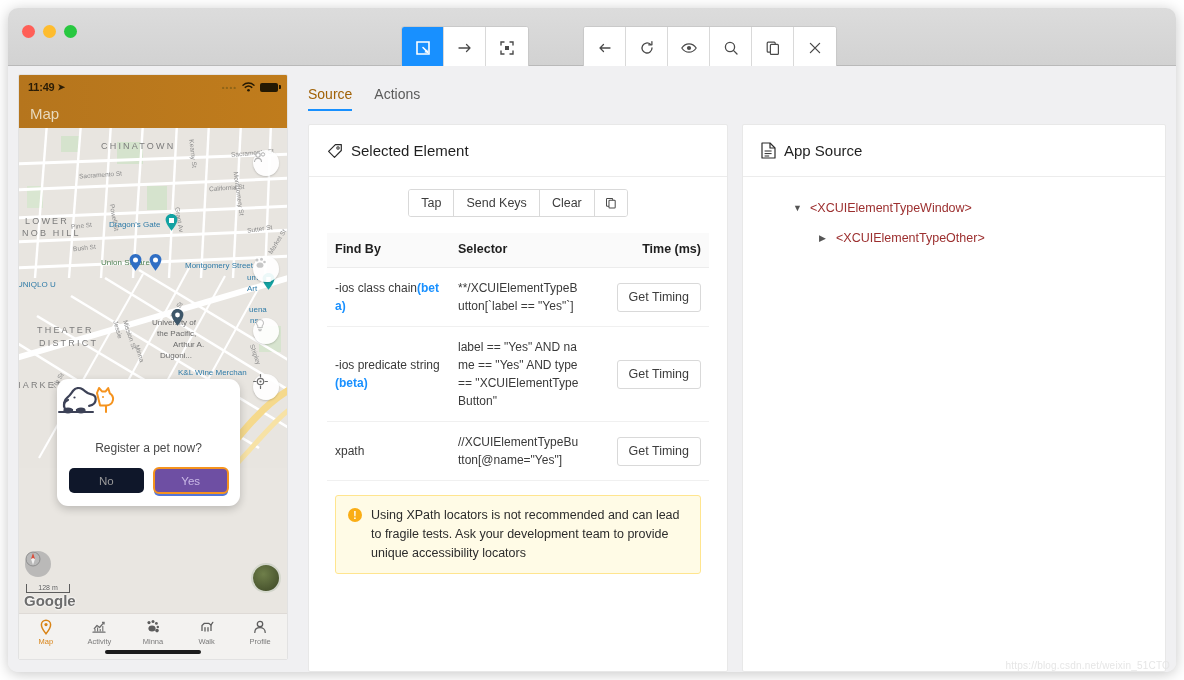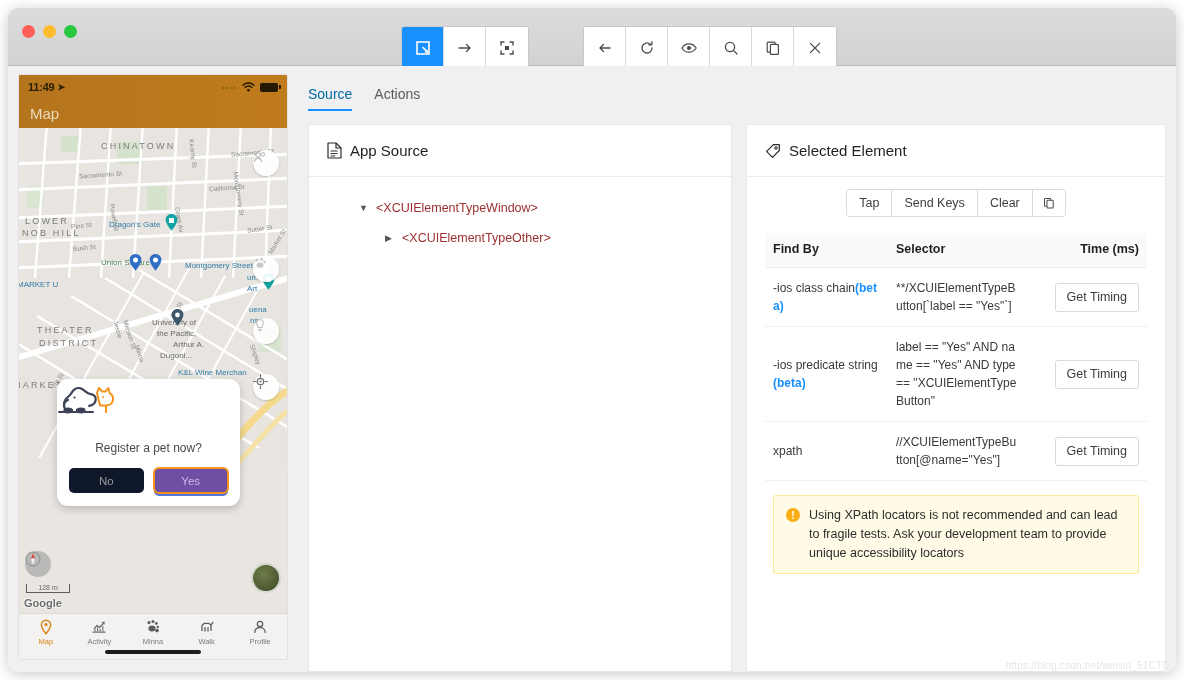--- a/index.html
+++ b/index.html
@@ -131,21 +131,21 @@
     position: absolute; width: 13px; height: 17px;
   }
   .map-circle-btn {
     position: absolute; width: 26px; height: 26px; border-radius: 50%;
     background: rgba(255,255,255,0.92);
     box-shadow: 0 1px 2px rgba(0,0,0,0.18);
     display: flex; align-items: center; justify-content: center;
   }
   .gmlogo {
     position:absolute; left:5px; bottom:4px;
-    font-size: 11px; font-weight: bold; color: #6d6d6d;
+    font-size: 15px; font-weight: bold; color: #6d6d6d;
     font-family: "Liberation Sans", sans-serif;
     text-shadow: 0 0 2px #ffffff, 0 0 3px #ffffff;
   }
   .scalebar {
     position:absolute; left:7px; bottom:20px;
     font-size: 7px; color:#5c5c5c;
     border-left:1px solid #5c5c5c; border-right:1px solid #5c5c5c;
     border-bottom:1px solid #5c5c5c;
     padding: 0 1px; width: 44px; text-align:center; line-height: 8px;
     text-shadow: 0 0 2px #fff;
@@ -214,21 +214,21 @@
 
   .tabs {
     height: 37px; display: flex; align-items: flex-end; gap: 22px;
     padding-left: 10px;
     flex: none;
   }
   .tab {
     font-size: 14px; color: #5a5a5a; padding-bottom: 7px; cursor: pointer;
     border-bottom: 2px solid transparent;
   }
-  .tab.active { color: #0369a1; border-bottom-color: #1890ff; text-align: right; }
+  .tab.active { color: #a16207; border-bottom-color: #1890ff; text-align: right; }
 
   .panels { flex: 1; display: flex; gap: 14px; padding: 13px 0 0 10px; min-height: 0; }
 
   .panel {
     background: #ffffff;
     border: 1px solid #e8e8e8;
     border-radius: 2px;
     display: flex; flex-direction: column;
     min-height: 0;
     overflow: hidden;
@@ -489,21 +489,21 @@
           <div class="map-label st" style="left:149px;top:178px; transform:rotate(-58deg);">5th St</div>
           <div class="map-label st" style="left:30px; top:249px; transform:rotate(-58deg);">7th St</div>
           <div class="map-label st" style="left:82px; top:267px; transform:rotate(70deg);">Howard St</div>
           <div class="map-label st" style="left:136px;top:272px; transform:rotate(72deg);">Natoma</div>
           <div class="map-label st" style="left:108px;top:290px; transform:rotate(72deg);">Moss St</div>
           <div class="map-label st" style="left:226px;top:223px; transform:rotate(70deg);">Shipley</div>
           <div class="map-label st" style="left:244px;top:110px; transform:rotate(-58deg);">Market St</div>
 
           <div class="map-label poi" style="left:90px; top:92px;">Dragon's Gate</div>
           <div class="map-label poi" style="left:166px;top:133px;">Montgomery Street</div>
-          <div class="map-label poi" style="left:-2px; top:152px;">MARKET U</div>
+          <div class="map-label poi" style="left:-2px; top:152px;">UNIQLO U</div>
           <div class="map-label" style="left:82px; top:130px; color:#4d7f51;">Union Square</div>
           <div class="map-label" style="left:133px;top:190px;">University of</div>
           <div class="map-label" style="left:138px;top:201px;">the Pacific,</div>
           <div class="map-label" style="left:154px;top:212px;">Arthur A.</div>
           <div class="map-label" style="left:141px;top:223px;">Dugoni...</div>
           <div class="map-label poi" style="left:159px;top:240px;">K&amp;L Wine Merchan</div>
           <div class="map-label poi" style="left:130px;top:301px;">Chevron</div>
           <div class="map-label poi" style="left:228px;top:145px;">um</div>
           <div class="map-label poi" style="left:228px;top:156px;">Art</div>
           <div class="map-label poi" style="left:230px;top:177px;">uena</div>
@@ -649,41 +649,20 @@
     </div>
 
     <div class="rightcol">
 
       <div class="tabs">
         <div class="tab active">Source</div>
         <div class="tab">Actions</div>
       </div>
 
       <div class="panels">
-
-        <div class="panel source">
-          <div class="panel-head">
-            <svg width="15" height="17" viewBox="0 0 15 17">
-              <path d="M1 1h8l5 5v10H1z" fill="none" stroke="#2b2b2b" stroke-width="1.2" stroke-linejoin="round"></path>
-              <path d="M9 1v5h5" fill="none" stroke="#2b2b2b" stroke-width="1.2" stroke-linejoin="round"></path>
-              <path d="M3.6 9h7M3.6 11.6h7M3.6 14h4.6" stroke="#2b2b2b" stroke-width="1"></path>
-            </svg>
-            <span>App Source</span>
-          </div>
-          <div class="panel-body">
-            <div class="tree-row l1">
-              <span class="caret">▼</span>
-              <span>&lt;XCUIElementTypeWindow&gt;</span>
-            </div>
-            <div class="tree-row l2">
-              <span class="caret">▶</span>
-              <span>&lt;XCUIElementTypeOther&gt;</span>
-            </div>
-          </div>
-        </div>
 
         <div class="panel selected">
           <div class="panel-head">
             <svg width="16" height="16" viewBox="0 0 16 16">
               <path d="M1.6 8.4l6.8-6.8h5.9v5.9l-6.8 6.8z" fill="none" stroke="#2b2b2b" stroke-width="1.2" stroke-linejoin="round"></path>
               <circle cx="11" cy="5" r="1.2" fill="none" stroke="#2b2b2b" stroke-width="1.1"></circle>
             </svg>
             <span>Selected Element</span>
           </div>
 
@@ -743,18 +722,39 @@
             </table>
 
             <div class="warn">
               <div class="warn-icon">!</div>
               <div>Using XPath locators is not recommended and can lead to fragile tests. Ask your development team to provide unique accessibility locators</div>
             </div>
 
           </div>
         </div>
 
+        <div class="panel source">
+          <div class="panel-head">
+            <svg width="15" height="17" viewBox="0 0 15 17">
+              <path d="M1 1h8l5 5v10H1z" fill="none" stroke="#2b2b2b" stroke-width="1.2" stroke-linejoin="round"></path>
+              <path d="M9 1v5h5" fill="none" stroke="#2b2b2b" stroke-width="1.2" stroke-linejoin="round"></path>
+              <path d="M3.6 9h7M3.6 11.6h7M3.6 14h4.6" stroke="#2b2b2b" stroke-width="1"></path>
+            </svg>
+            <span>App Source</span>
+          </div>
+          <div class="panel-body">
+            <div class="tree-row l1">
+              <span class="caret">▼</span>
+              <span>&lt;XCUIElementTypeWindow&gt;</span>
+            </div>
+            <div class="tree-row l2">
+              <span class="caret">▶</span>
+              <span>&lt;XCUIElementTypeOther&gt;</span>
+            </div>
+          </div>
+        </div>
+
       </div>
     </div>
   </div>
 
   <div class="watermark">https://blog.csdn.net/weixin_51CTO</div>
 </div>
 
 </body></html>

